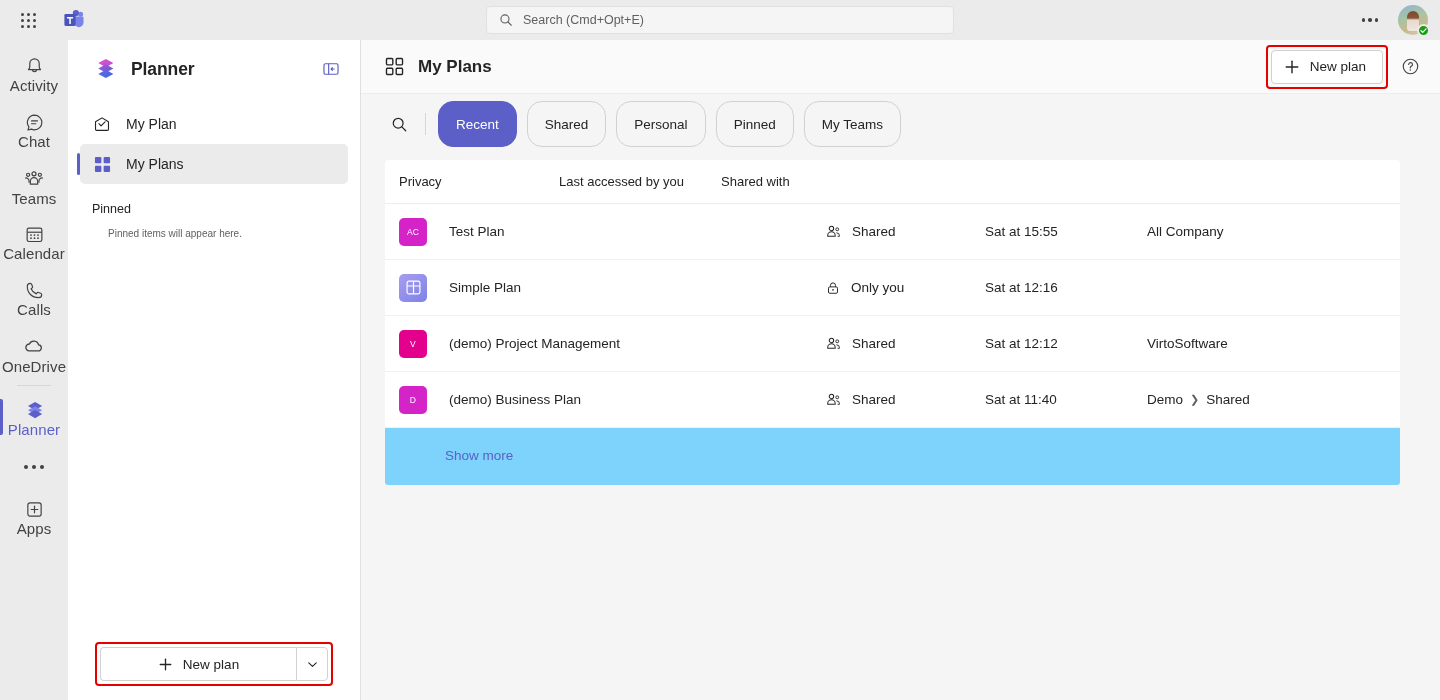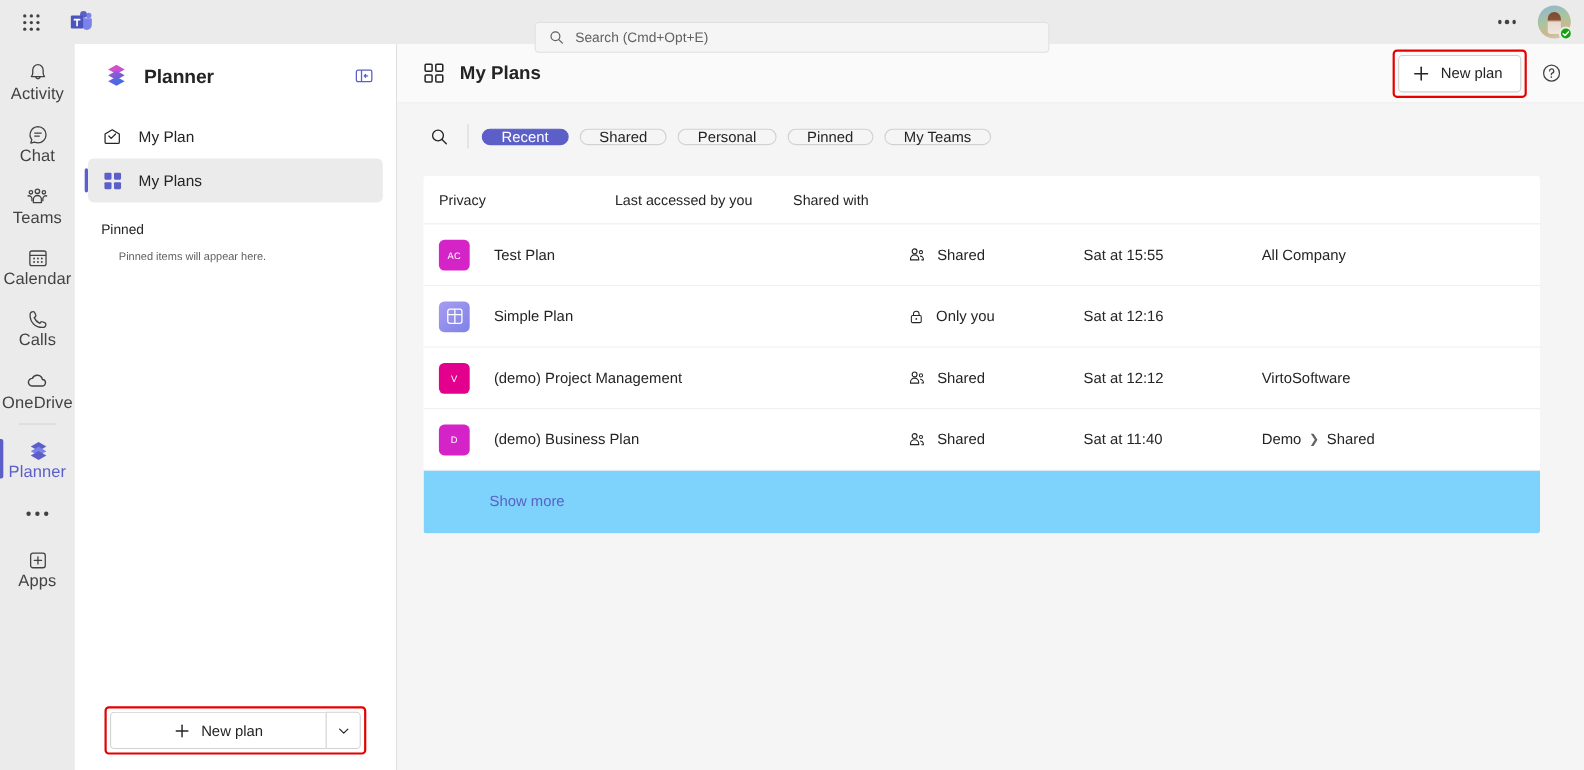--- a/index.html
+++ b/index.html
@@ -27,21 +27,21 @@
     grid-template-columns: repeat(3, 3px);
     grid-template-rows: repeat(3, 3px);
     gap: 3px; align-content: center; justify-content: center;
     cursor: pointer; border-radius: 4px;
   }
   .waffle i { width: 3px; height: 3px; background: #424242; border-radius: 50%; display: block; }
   .teams-logo { width: 28px; height: 28px; display: flex; align-items: center; justify-content: center; }
 
   .search-wrap {
     position: absolute; left: 50%; transform: translateX(-50%);
-    top: 20px;
+    top: 6px;
     text-align: right;
   }
   .searchbox {
     width: 468px; height: 28px;
     background: #f5f5f5; border: 1px solid #e0e0e0; border-radius: 4px;
     display: flex; align-items: center; gap: 10px; padding: 0 12px;
     cursor: text;
   }
   .searchbox .ph { font-size: 12.5px; color: #616161; }
 
@@ -157,21 +157,21 @@
     display: flex; align-items: center; gap: 10px;
     font-size: 13.5px; color: #242424; cursor: pointer;
   }
   .help-btn { width: 32px; height: 32px; display: flex; align-items: center; justify-content: center; cursor: pointer; border-radius: 4px; }
 
   .filterbar { height: 60px; flex: 0 0 60px; display: flex; align-items: center; padding: 0 24px; gap: 12px; }
   .fb-search { width: 28px; height: 28px; display: flex; align-items: center; justify-content: center; cursor: pointer; }
   .fb-div { width: 1px; height: 22px; background: #d6d6d6; }
   .chips { display: flex; gap: 10px; }
   .chip {
-    height: 15px; padding: 0 17px; border-radius: 15px;
+    height: 46px; padding: 0 17px; border-radius: 15px;
     border: 1px solid #d1d1d1; background: transparent;
     display: flex; align-items: center; font-size: 13.5px; color: #242424; cursor: pointer;
   }
   .chip.sel { background: #5b5fc7; border-color: #5b5fc7; color: #fff; }
 
   .table-card {
     margin: 6px 40px 0 24px; background: #fff; border-radius: 3px;
     overflow: hidden;
   }
   .thead {

